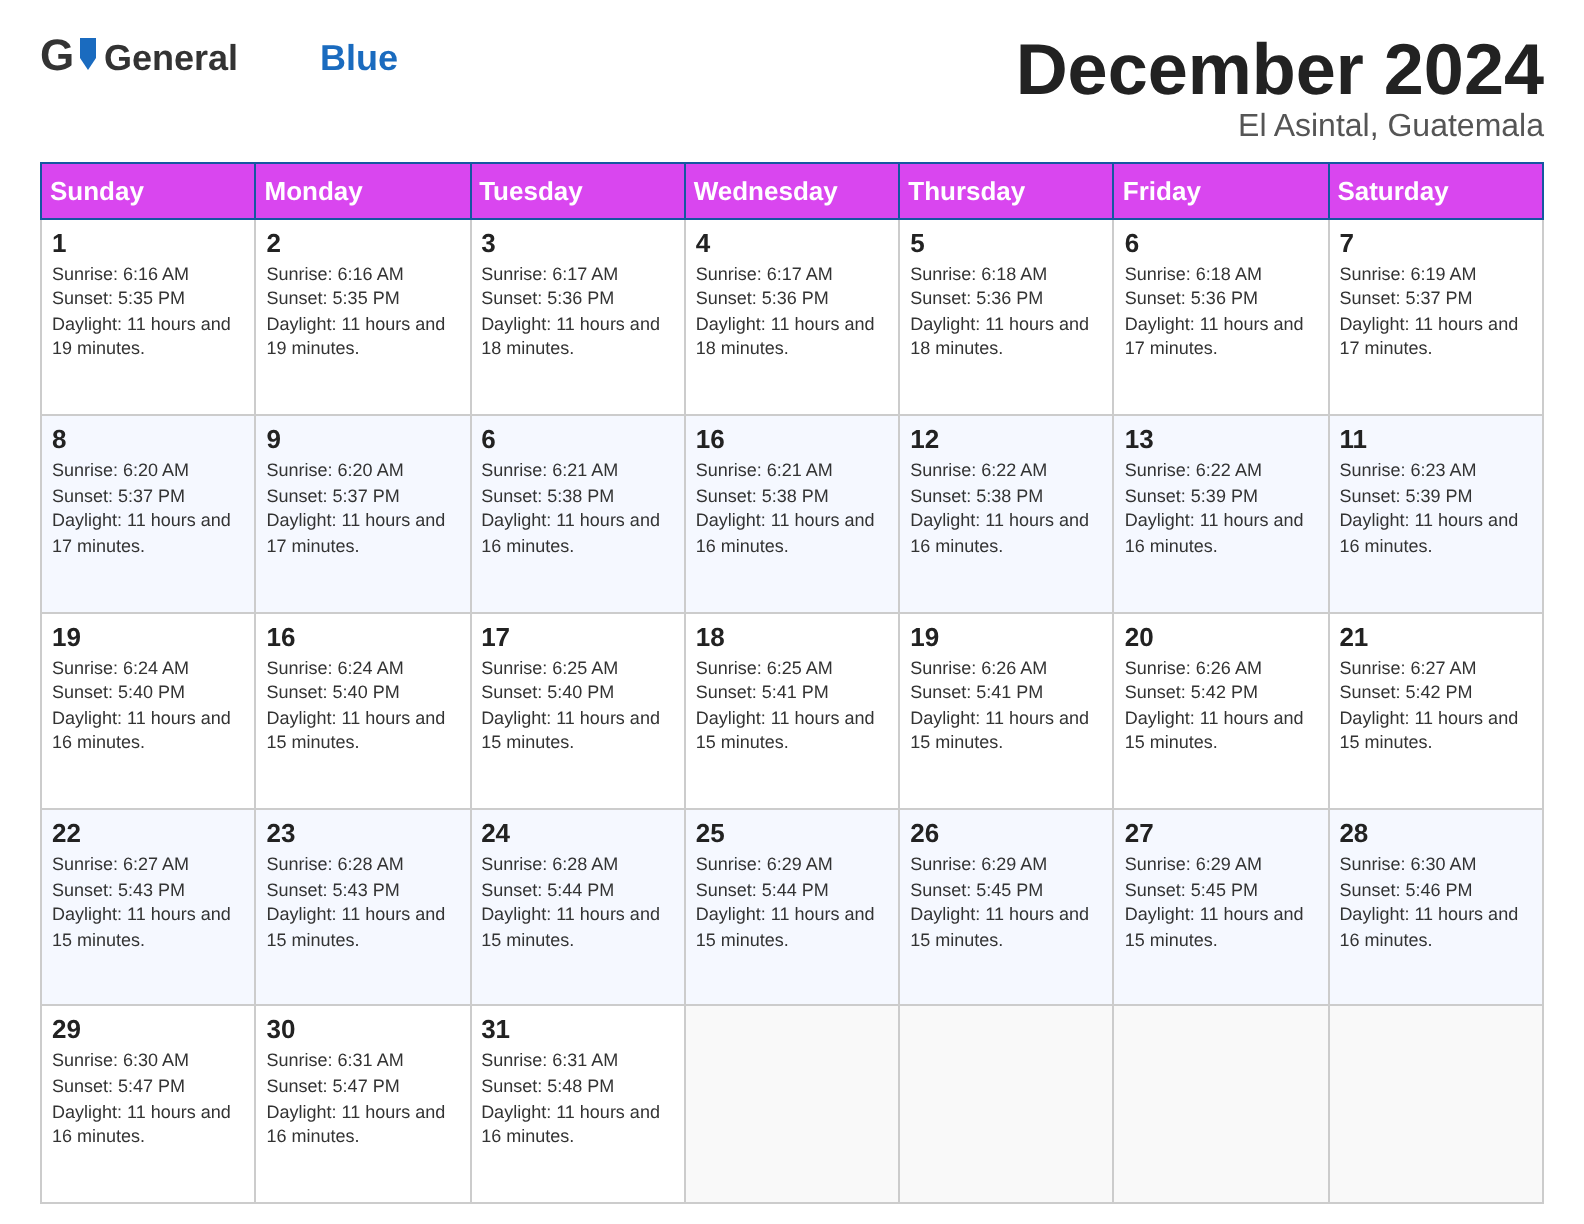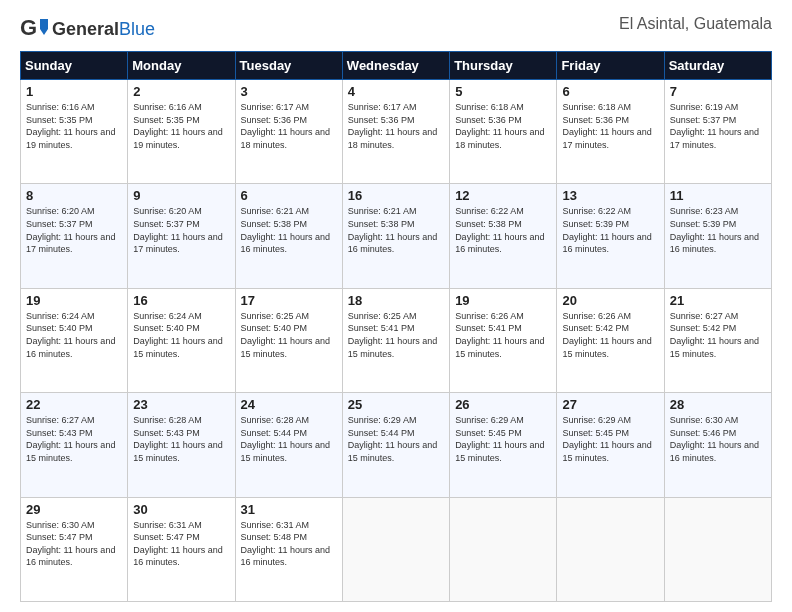--- a/index.html
+++ b/index.html
@@ -28,22 +28,23 @@
       align-items: center;
       gap: 4px;
     }
     .logo-text-general {
       font-size: 18px;
       font-weight: bold;
       color: #333;
     }
     .logo-text-blue {
       font-size: 18px;
-      font-weight: normal;
+      font-weight: bold;
       color: #1a6bbf;
+      padding-left: 41px;
     }
     .logo-icon {
       width: 28px;
       height: 28px;
     }
     .title-section {
       text-align: right;
     }
     .month-title {
       font-size: 36px;
@@ -56,21 +57,21 @@
       color: #555;
     }
     .calendar {
       flex: 1;
       border: 1px solid #ccc;
       border-collapse: collapse;
       width: 100%;
       table-layout: fixed;
     }
     .calendar th {
-      background: #0f172a;
+      background: #d946ef;
       color: #fff;
       font-size: 13px;
       font-weight: bold;
       padding: 6px 4px;
       text-align: left;
       border: 1px solid #1557a0;
     }
     .calendar td {
       vertical-align: top;
       padding: 4px 5px;
@@ -114,20 +115,21 @@
         <polygon points="20,14 28,14 24,20" fill="#1a6bbf"></polygon>
       </svg>
       <div>
         <div style="display:flex; align-items:center; gap:0;">
           <span class="logo-text-general">General</span>
           <span class="logo-text-blue">Blue</span>
         </div>
       </div>
     </div>
     <div class="title-section">
+      <div class="month-title">December 2024</div>
       <div class="location">El Asintal, Guatemala</div>
     </div>
   </div>
 
   <table class="calendar">
     <thead>
       <tr>
       <th>Sunday</th>
           <th>Monday</th>
           <th>Tuesday</th>

